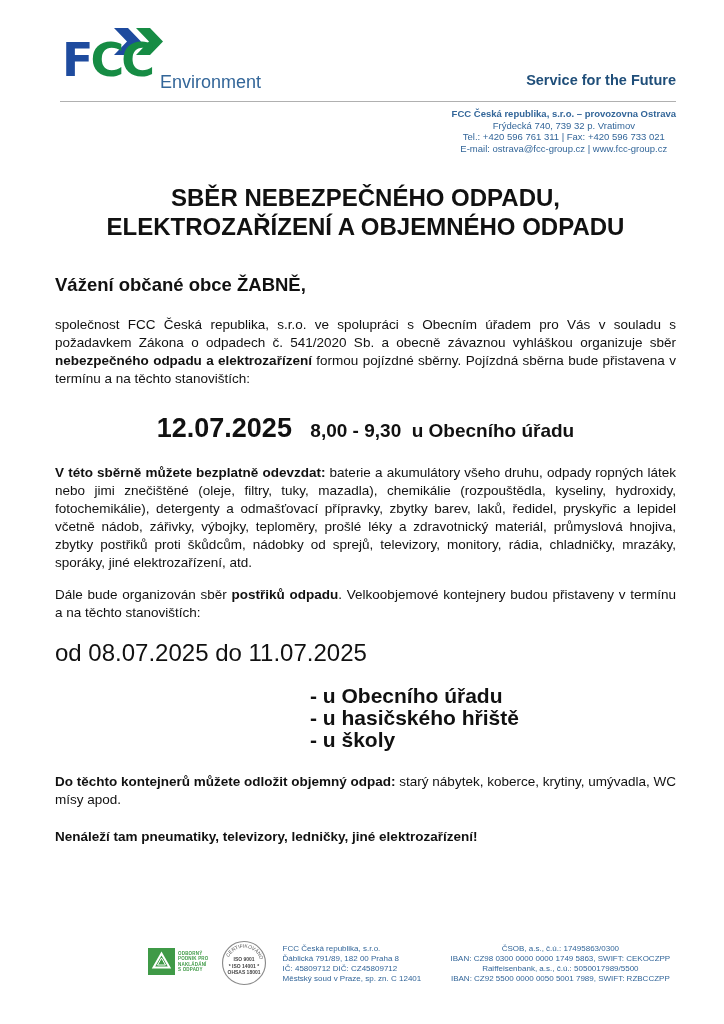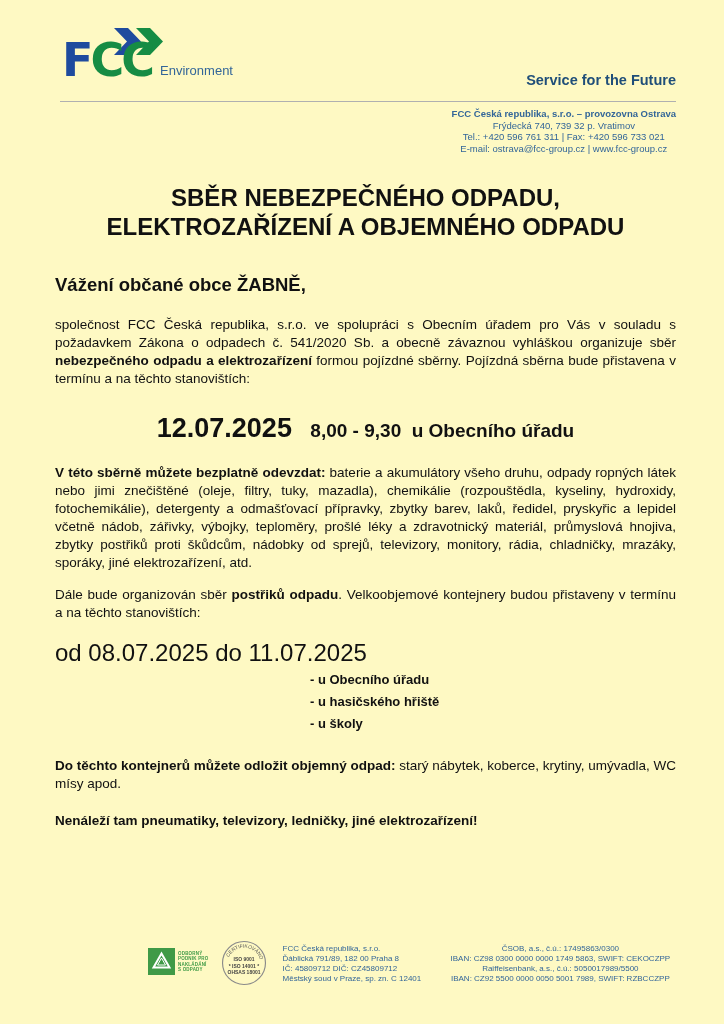--- a/index.html
+++ b/index.html
@@ -1,43 +1,43 @@
 <!DOCTYPE html>
 <html><head>
 <meta charset="utf-8">
 <style>
   html,body{margin:0;padding:0;background:#e8e8e8;}
-  .page{width:724px;height:1024px;position:relative;background:#fef9c3;margin:0 auto;
+  .page{width:724px;height:1024px;position:relative;background:#ffffff;margin:0 auto;
         font-family:"Liberation Sans",sans-serif;color:#111;overflow:hidden;}
   
   .header{position:absolute;top:0;left:0;right:0;height:160px;}
   .logo{position:absolute;left:62px;top:28px;width:230px;height:68px;}
   .chevrons{position:absolute;left:52px;top:0;}
   .letters{position:absolute;left:0;top:12px;font-size:46px;line-height:40px;
            font-weight:bold;letter-spacing:-3px;font-family:"DejaVu Sans",sans-serif;}
   .letter-blue{color:#1e4b9e;}
   .letter-green{color:#168c44;}
-  .env{position:absolute;left:98px;top:35px;font-size:13px;color:#336699;}
+  .env{position:absolute;left:98px;top:44px;font-size:18px;color:#336699;}
   .tagline{position:absolute;right:48px;top:72px;font-size:14.5px;font-weight:bold;color:#1f4e79;}
   .divider{position:absolute;top:101px;left:60px;right:48px;border-top:1px solid #b0b0b0;height:0;}
   .address{position:absolute;right:48px;top:108px;text-align:center;font-size:9.5px;
            line-height:11.5px;color:#336699;}
   .address .l0{font-weight:bold;}
   
   .main{position:absolute;top:160px;left:55px;right:48px;}
   .title{text-align:center;font-size:24px;line-height:29px;font-weight:bold;margin:23px 0 0;}
   .salutation{text-align:left;font-size:18.5px;font-weight:bold;margin-top:33px;}
   p.body{font-size:13.5px;line-height:18px;text-align:justify;margin:20px 0 0;}
   p.body .b{font-weight:bold;}
   .schedule1{text-align:center;margin-top:25px;white-space:nowrap;}
   .schedule1 .date{font-size:27px;font-weight:bold;}
   .schedule1 .time{font-size:19px;font-weight:bold;margin-left:14px;}
   .schedule1 .place{font-size:19px;font-weight:bold;margin-left:6px;text-align:right;}
   .range-heading{text-align:left;font-size:24px;font-weight:normal;margin-top:16px;line-height:30px;}
-  .locations{padding-left:255px;font-size:13px;font-weight:bold;line-height:22px;margin-top:1px;}
+  .locations{padding-left:255px;font-size:21px;font-weight:bold;line-height:22px;margin-top:17px;}
   .final{font-size:13.5px;font-weight:bold;margin-top:20px;}
   
   .footer{position:absolute;left:148px;right:6px;top:938px;display:flex;
           align-items:flex-start;gap:10px;}
   .eco{display:flex;gap:3px;align-items:center;margin-top:10px;}
   .eco-text{font-size:4.5px;line-height:5.5px;color:#3f9a47;font-weight:bold;letter-spacing:.2px;}
   .stamp{margin:2px 6px 0 2px;flex:0 0 auto;}
   .company{font-size:8px;line-height:10px;color:#336699;width:158px;margin-top:6px;}
   .bank{font-size:8px;line-height:10px;color:#336699;margin-top:6px;text-align:center;}
 </style>

